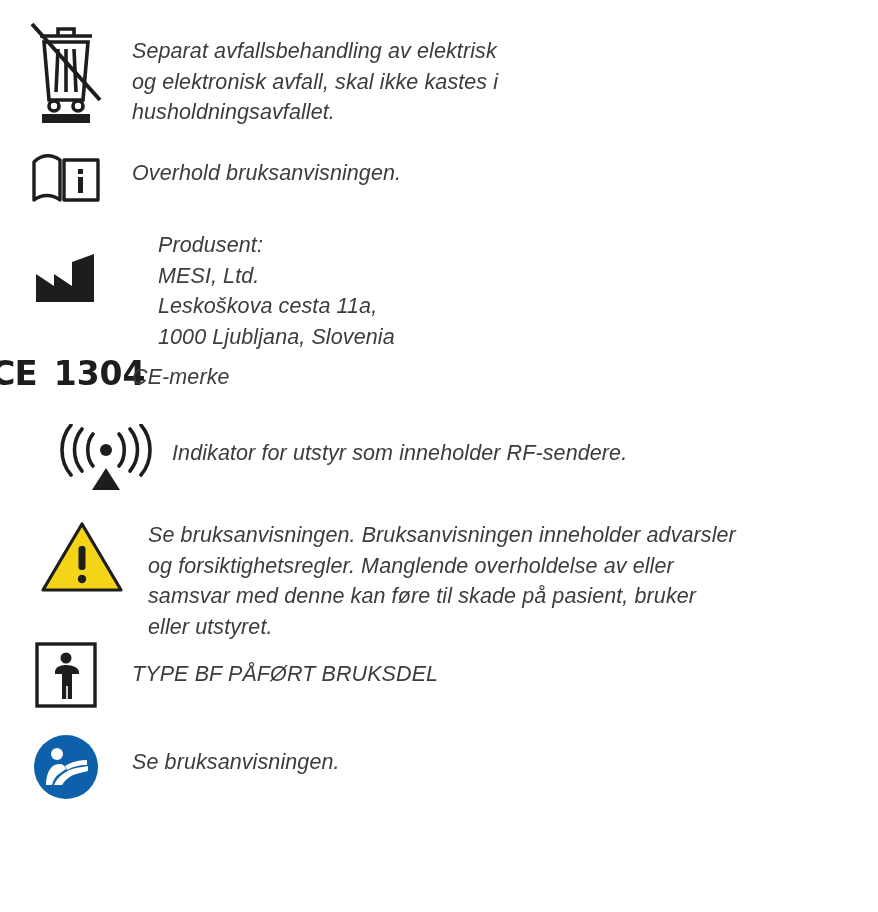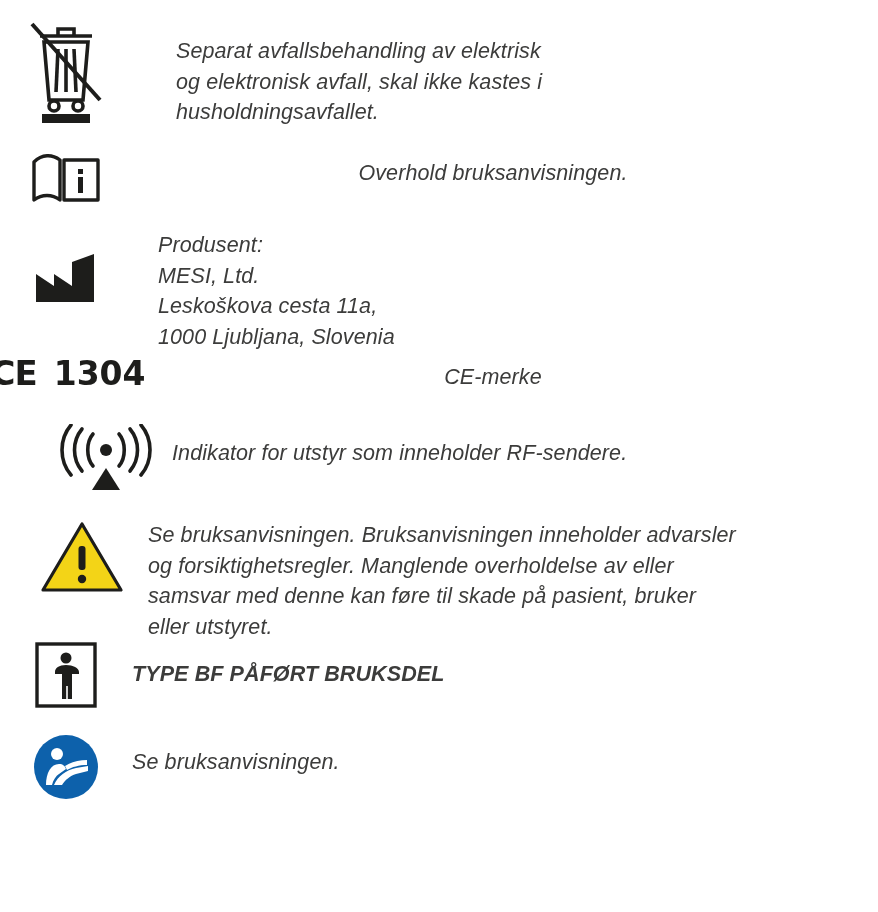--- a/index.html
+++ b/index.html
@@ -44,27 +44,27 @@
     margin: 0;
     font-style: italic;
     font-size: 21.5px;
     line-height: 1.42;
     color: #3c3c3b;
     letter-spacing: 0.1px;
     white-space: pre-line;
   }
 
   
-  .row-weee      { height: 130px; gap: 44px; }
-  .row-ifu       { height: 82px; text-align: center;  }
+  .row-weee      { height: 130px; }
+  .row-ifu       { height: 82px;  }
   .row-manuf     { height: 130px; gap: 26px; }
-  .row-ce        { height: 62px; text-align: center;  }
+  .row-ce        { height: 62px;  }
   .row-rf        { height: 92px; margin-left: 40px;  }
   .row-warn      { height: 125px; padding-left: 16px; }
-  .row-bf        { height: 90px; font-weight: bold;  }
+  .row-bf        { height: 90px;  }
   .row-consult   { height: 92px;  }
 
   .row-weee .text-cell    { padding-top: 22px; }
   .row-ifu .text-cell     { padding-top: 14px; }
   .row-manuf .text-cell   { padding-top: 4px; }
   .row-ce .text-cell      { padding-top: 6px; }
   .row-rf .text-cell      { padding-top: 20px; }
   .row-warn .text-cell    { padding-top: 10px; }
   .row-bf .text-cell      { padding-top: 24px; }
   .row-consult .text-cell { padding-top: 22px; }

